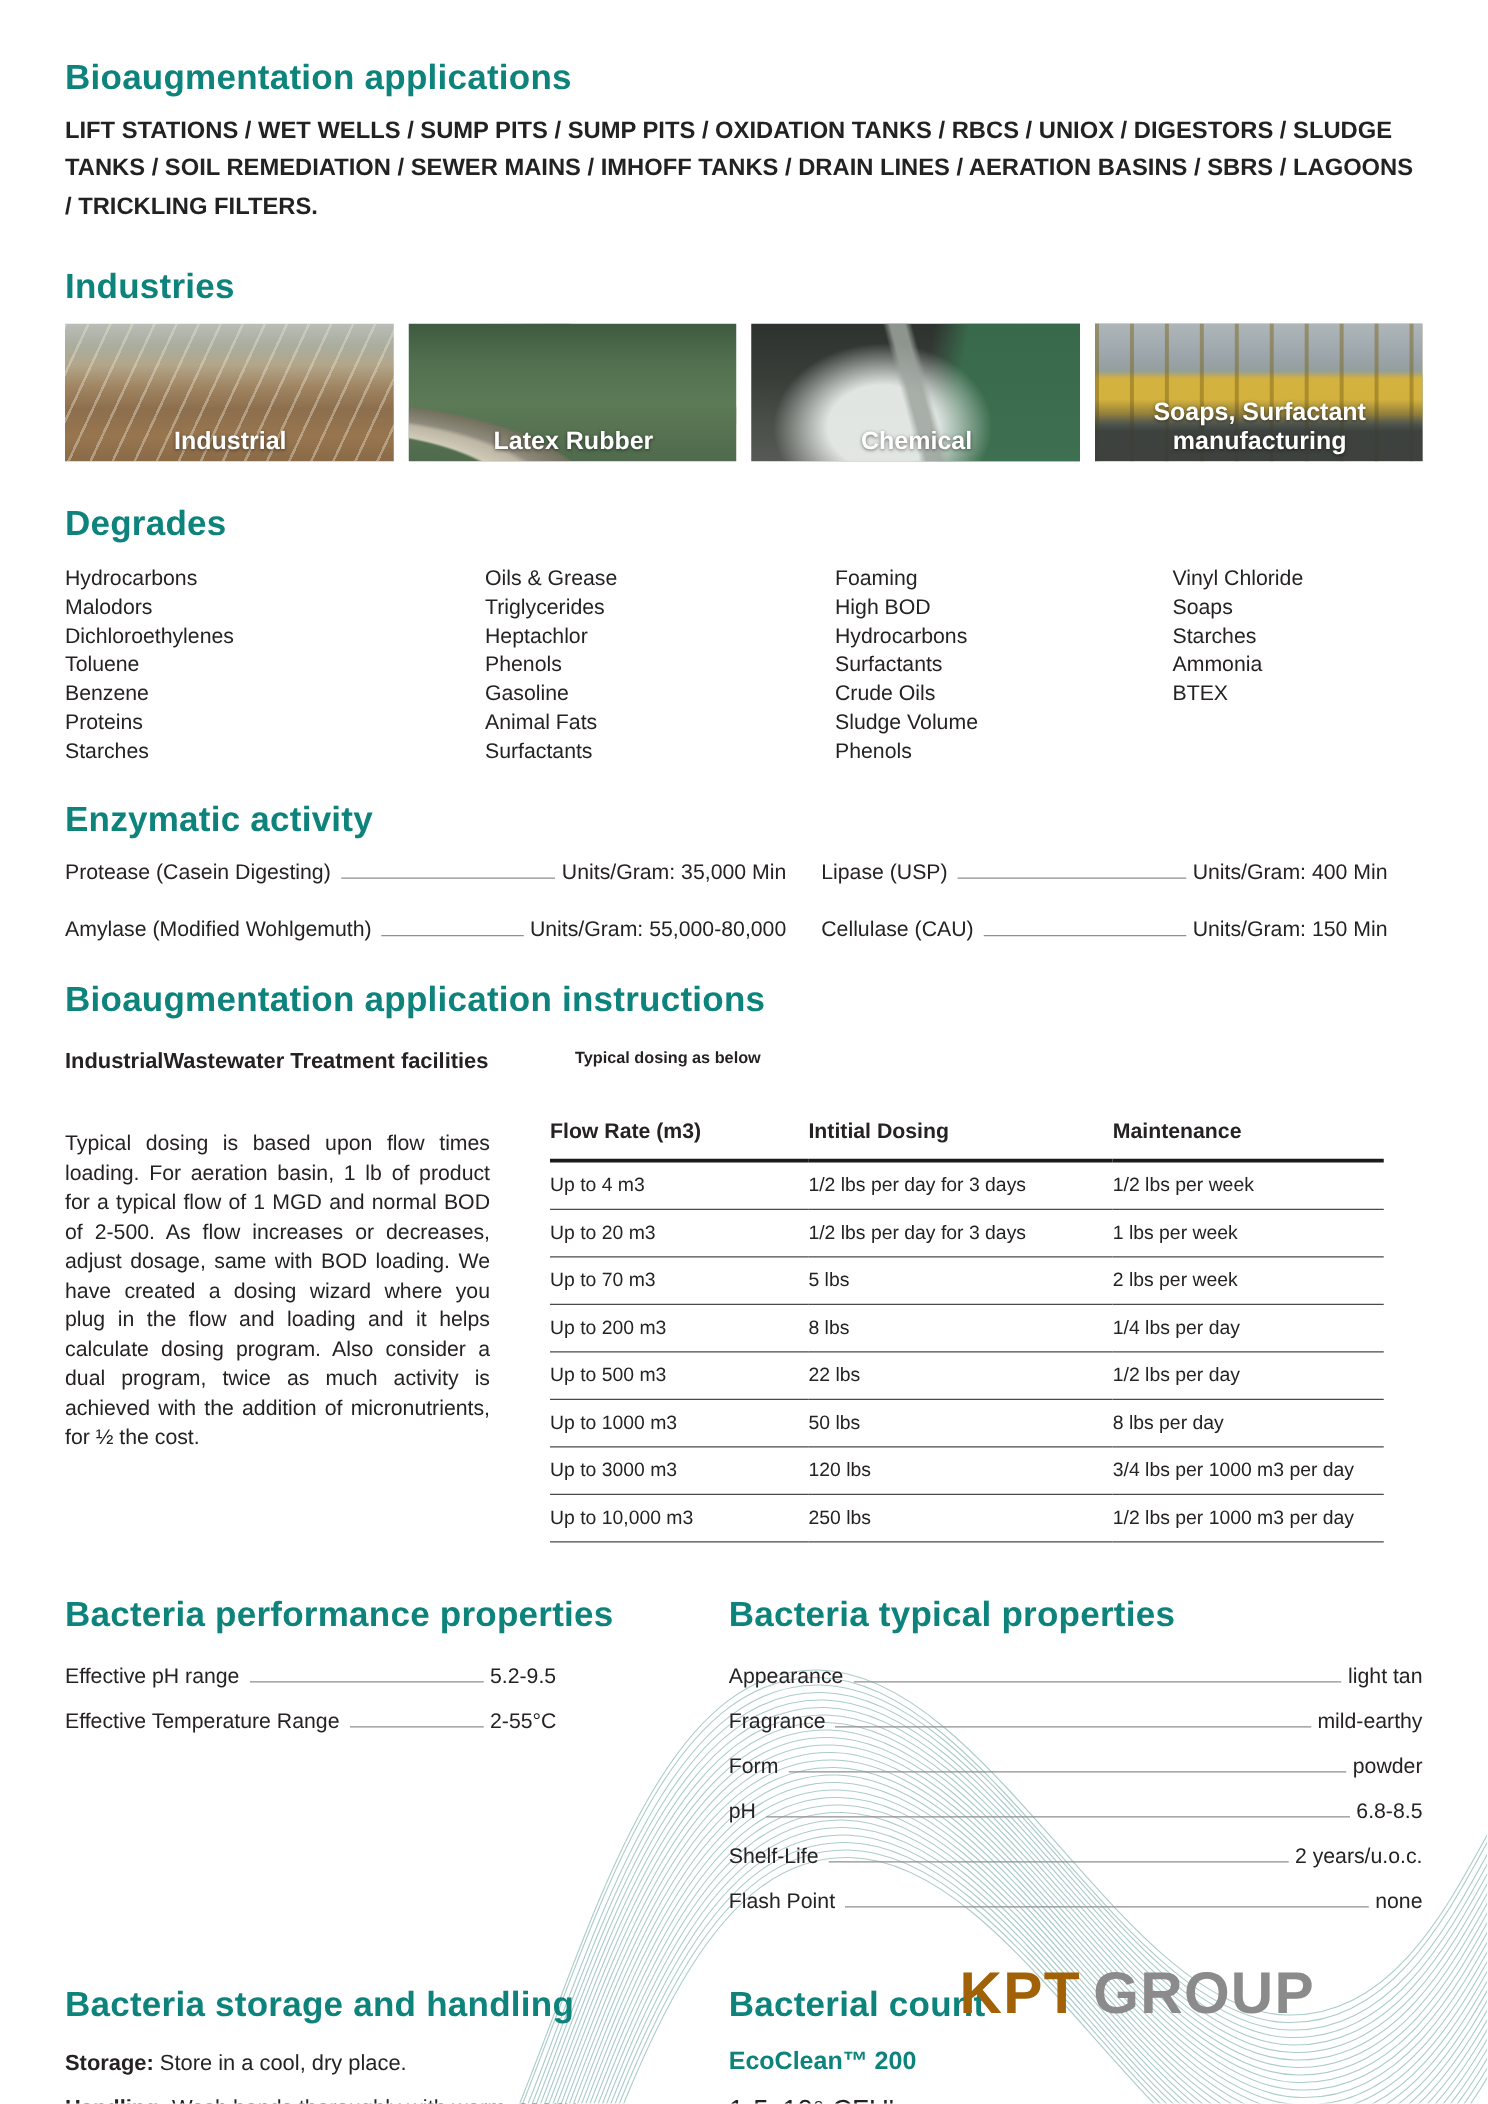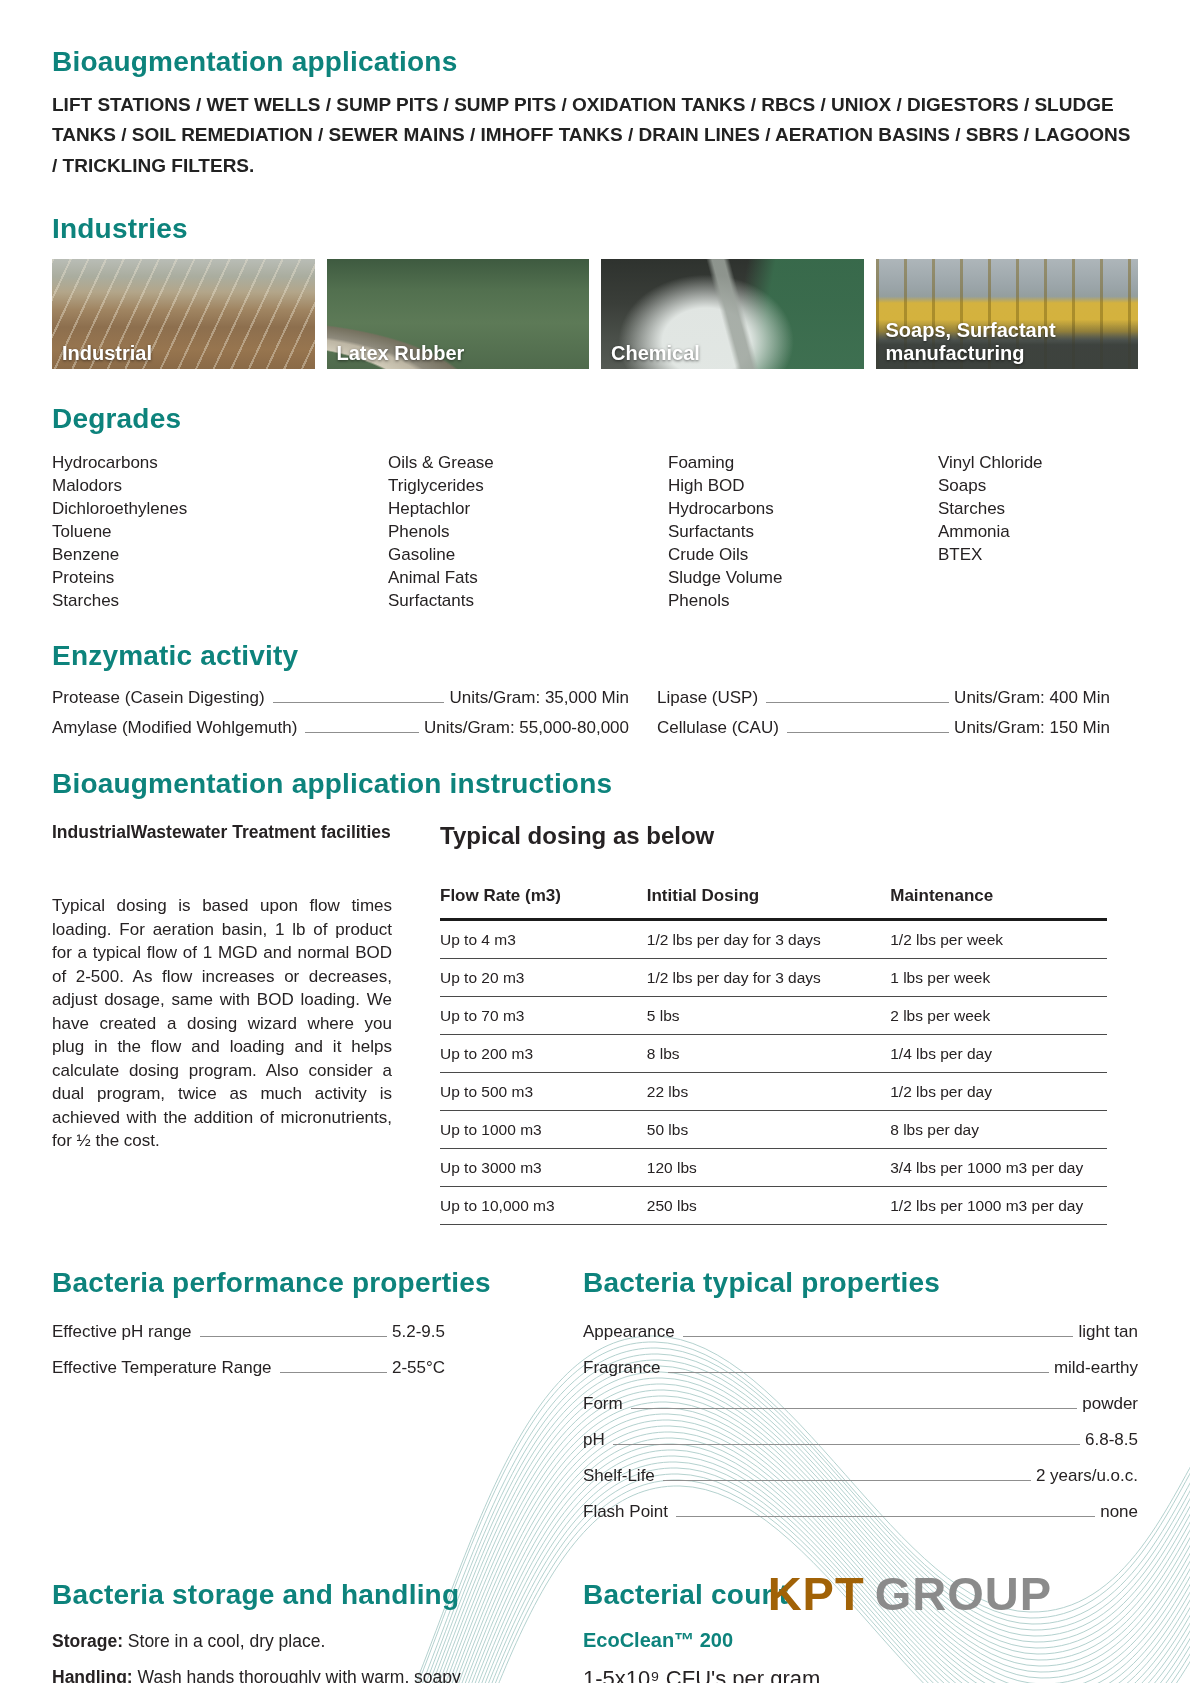--- a/index.html
+++ b/index.html
@@ -12,21 +12,21 @@
 
   
   .apps-title { margin-bottom:12px; }
   .apps-text { font-size:19px; font-weight:bold; line-height:1.6; color:#222; margin-bottom:32px; }
 
   
   .ind-title { margin-bottom:14px; }
   .ind-row { display:flex; gap:12px; margin-bottom:34px; }
   .ind-card { position:relative; flex:1 1 0; height:110px; overflow:hidden; }
   .ind-label { position:absolute; left:10px; bottom:5px; right:8px; color:#fff; font-weight:bold;
-               font-size:20px; line-height:1.12; text-shadow:0 1px 3px rgba(0,0,0,.55); }
+               font-size:20px; line-height:1.12; text-shadow:0 1px 3px rgba(0,0,0,.55);text-align:center; }
   .ind-1 { background:
       repeating-linear-gradient(115deg, rgba(235,228,210,.4) 0 2px, rgba(0,0,0,0) 2px 16px),
       linear-gradient(180deg,#b9bdb6 0%,#aaad9f 16%,#b3a68a 30%,#a08562 46%,#8d6f4e 62%,#97754f 82%,#8a6a47 100%); }
   .ind-2 { background:
       radial-gradient(150% 130% at -28% 130%, rgba(0,0,0,0) 40%, #d0cab8 41%, #bdb6a4 47%, #8e8a7c 49%, #75715f 56%, rgba(0,0,0,0) 57%),
       linear-gradient(180deg,#3e5a40 0%,#52704f 28%,#5d7a57 58%,#4f6a4c 100%); }
   .ind-3 { background:
       linear-gradient(75deg, rgba(0,0,0,0) 46%, rgba(158,165,158,.85) 48% 52%, rgba(0,0,0,0) 54%),
       radial-gradient(52% 95% at 40% 75%, rgba(233,238,235,.95) 0 32%, rgba(233,238,235,0) 64%),
       linear-gradient(100deg, rgba(0,0,0,0) 52%, rgba(58,115,80,.85) 62% 100%),
@@ -37,31 +37,31 @@
       linear-gradient(180deg, rgba(0,0,0,0) 0 34%, rgba(216,179,58,.95) 40% 66%, rgba(0,0,0,0) 74%),
       linear-gradient(180deg,#aeb6ba 0%,#9aa4a8 26%,#8f9a96 40%,#7d8a84 100%); }
 
   
   .deg-title { margin-bottom:16px; }
   .deg-grid { display:grid; grid-template-columns:336px 280px 270px 1fr; margin-bottom:28px; }
   .deg-col span { display:block; font-size:17px; line-height:23px; }
 
   
   .enz-title { margin-bottom:16px; }
-  .enz-grid { display:grid; grid-template-columns:605px 1fr; row-gap:10px; margin-bottom:30px; }
+  .enz-grid { display:grid; grid-template-columns:605px 1fr; row-gap:26px; margin-bottom:30px; }
   .enz-cell { display:flex; align-items:baseline; padding-right:28px; }
   .enz-label { white-space:nowrap; font-size:17px; }
   .leader { flex:1 1 auto; border-bottom:1px solid #8f8f8f; margin:0 5px 4px 8px; min-width:26px; }
   .enz-value { white-space:nowrap; font-size:17px; }
 
   
   .instr-title { margin-bottom:22px; }
   .instr-heads { display:flex; margin-bottom:30px; }
   .instr-heads .hl { flex:0 0 388px; font-size:17.5px; font-weight:bold; }
-  .instr-heads .hr { font-size:24px; font-weight:bold; }
+  .instr-heads .hr { font-size:13px; font-weight:bold;margin-left:20px; }
   .instr-body { display:flex; margin-bottom:42px; }
   .instr-para { flex:0 0 340px; margin-right:48px; font-size:17px; line-height:23.5px; text-align:justify; margin-top:14px; }
   .dose-wrap { flex:1 1 auto; padding-right:31px; }
   table.dose { width:100%; border-collapse:collapse; }
   table.dose th { text-align:left; font-size:17px; font-weight:bold; padding:6px 0 12px 0; border-bottom:3px solid #1b1b1b; }
   table.dose td { font-size:15.5px; padding:10px 0 9px 0; border-bottom:1.3px solid #4a4a4a; }
   table.dose .c1 { width:31%; } table.dose .c2 { width:36.5%; } table.dose .c3 { width:32.5%; }
 
   
   .props-row { display:flex; margin-bottom:44px; }

